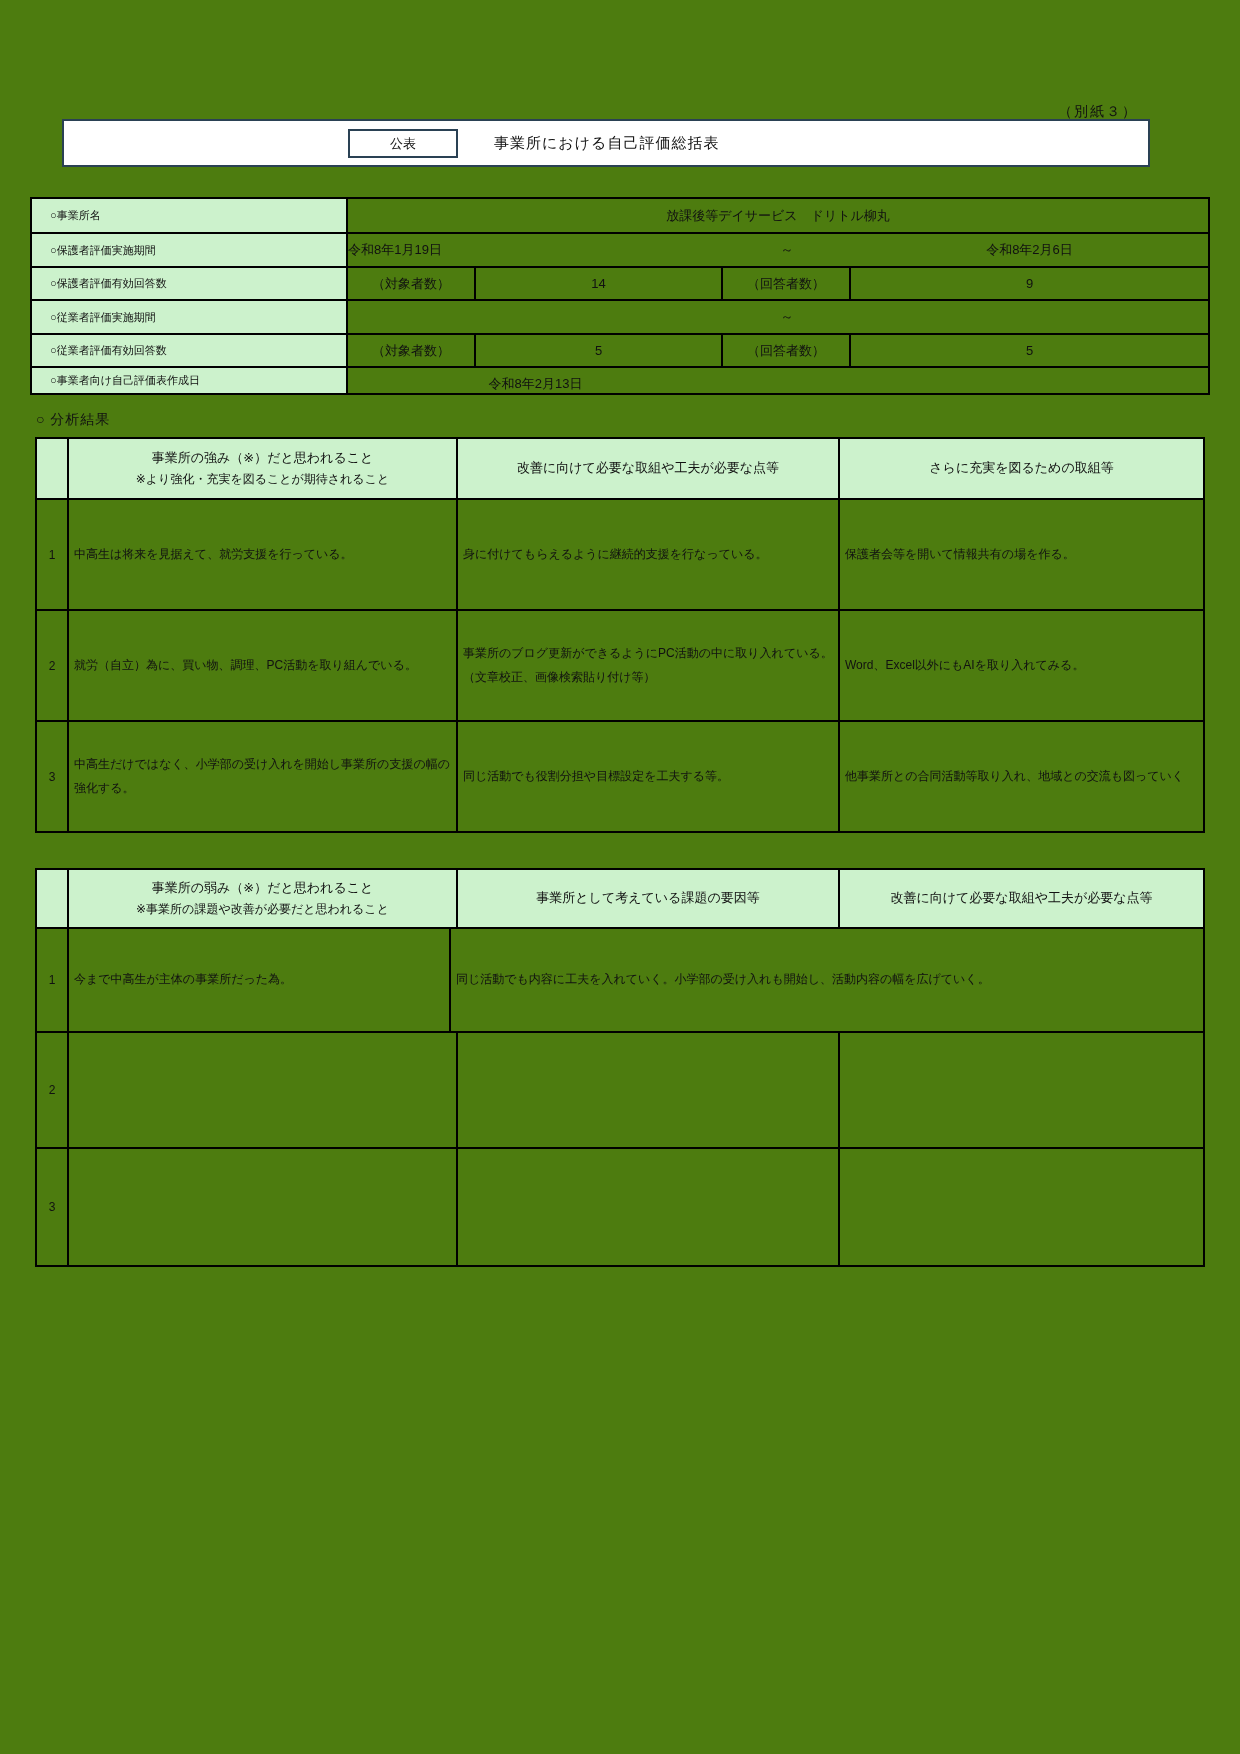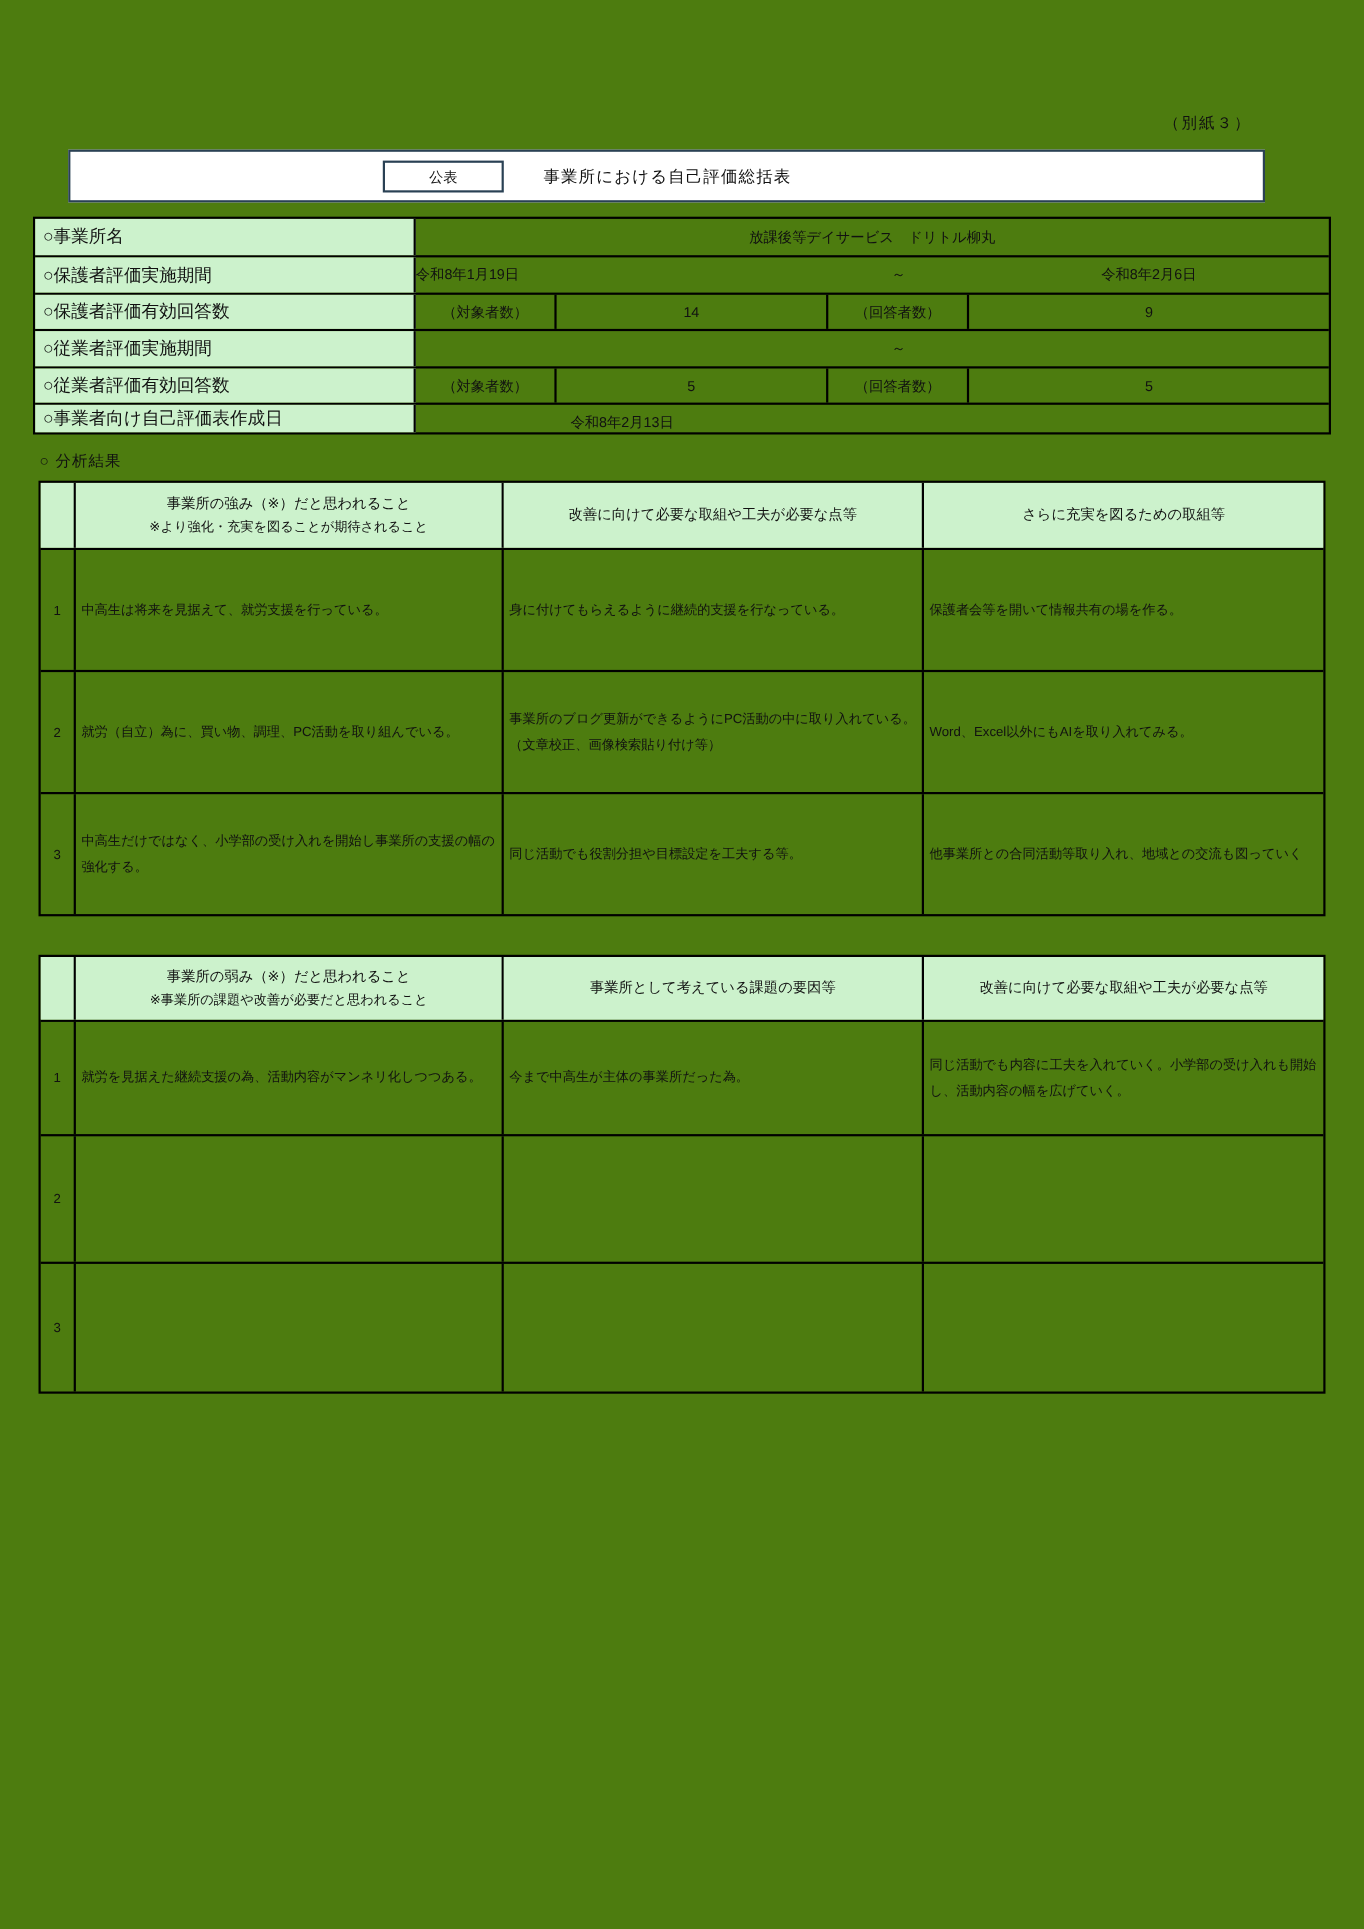--- a/index.html
+++ b/index.html
@@ -8,29 +8,29 @@
     --table-border:#000000;
   }
   *{box-sizing:border-box;margin:0;padding:0}
   body{background:#ffffff;font-family:"Liberation Sans","DejaVu Sans",sans-serif;color:#111}
   .page{position:relative;width:1240px;height:1754px;background:#4d7c0f;overflow:hidden}
 
   
   .annotation{position:absolute;top:103px;left:1058px;font-size:14px;letter-spacing:2px}
 
   
-  .title-frame{position:absolute;left:62px;top:136px;width:1088px;height:48px;border:2px solid var(--frame-navy);background:#fff}
+  .title-frame{position:absolute;left:62px;top:119px;width:1088px;height:48px;border:2px solid var(--frame-navy);background:#fff}
   .public-box{position:absolute;left:284px;top:8px;width:110px;height:29px;border:2px solid var(--frame-navy);display:flex;align-items:center;justify-content:center;font-size:13px}
   .title-text{position:absolute;left:430px;top:0;height:100%;display:flex;align-items:center;font-size:15px;letter-spacing:1px}
 
   
   .info-table{position:absolute;left:30px;top:197px;width:1180px;border:2px solid var(--table-border)}
   .info-row{display:flex;border-top:2px solid var(--table-border)}
   .info-row:first-child{border-top:none}
-  .info-label{width:346px;background:var(--cell-green);border-right:2px solid var(--table-border);display:flex;align-items:center;padding:0 7px;font-size:16px}
+  .info-label{width:316px;background:var(--cell-green);border-right:2px solid var(--table-border);display:flex;align-items:center;padding:0 18px;font-size:11px}
   .center{display:flex;align-items:center;justify-content:center}
   .flex1{flex:1}
   .w128{width:128px}
   .w247{width:247px}
   .b-r{border-right:2px solid var(--table-border)}
   .cell{font-size:13px}
   .period-cell{flex:1;display:flex;align-items:center;font-size:13px}
   .p-start{width:375px;text-align:left}
   .p-tilde{width:128px;text-align:center}
   .p-end{flex:1;text-align:center}
@@ -158,21 +158,20 @@
       <div class="an-c1 green hdr">
         <div>事業所の弱み（※）だと思われること</div>
         <div class="hdr-sub">※事業所の課題や改善が必要だと思われること</div>
       </div>
       <div class="an-c2 green hdr">事業所として考えている課題の要因等</div>
       <div class="an-c3 green hdr">改善に向けて必要な取組や工夫が必要な点等</div>
     </div>
 
     <div class="an-row" style="height:104px">
       <div class="an-num">1</div>
-      <div class="an-c1 an-body">就労を見据えた継続支援の為、活動内容がマンネリ化しつつある。</div>
       <div class="an-c2 an-body">今まで中高生が主体の事業所だった為。</div>
       <div class="an-c3 an-body">同じ活動でも内容に工夫を入れていく。小学部の受け入れも開始し、活動内容の幅を広げていく。</div>
     </div>
 
     <div class="an-row" style="height:116px">
       <div class="an-num">2</div>
       <div class="an-c1 an-body"></div>
       <div class="an-c2 an-body"></div>
       <div class="an-c3 an-body"></div>
     </div>

